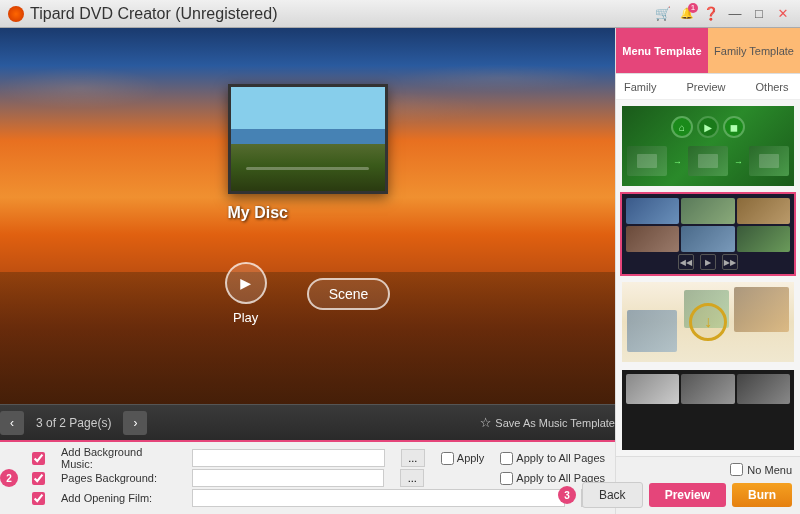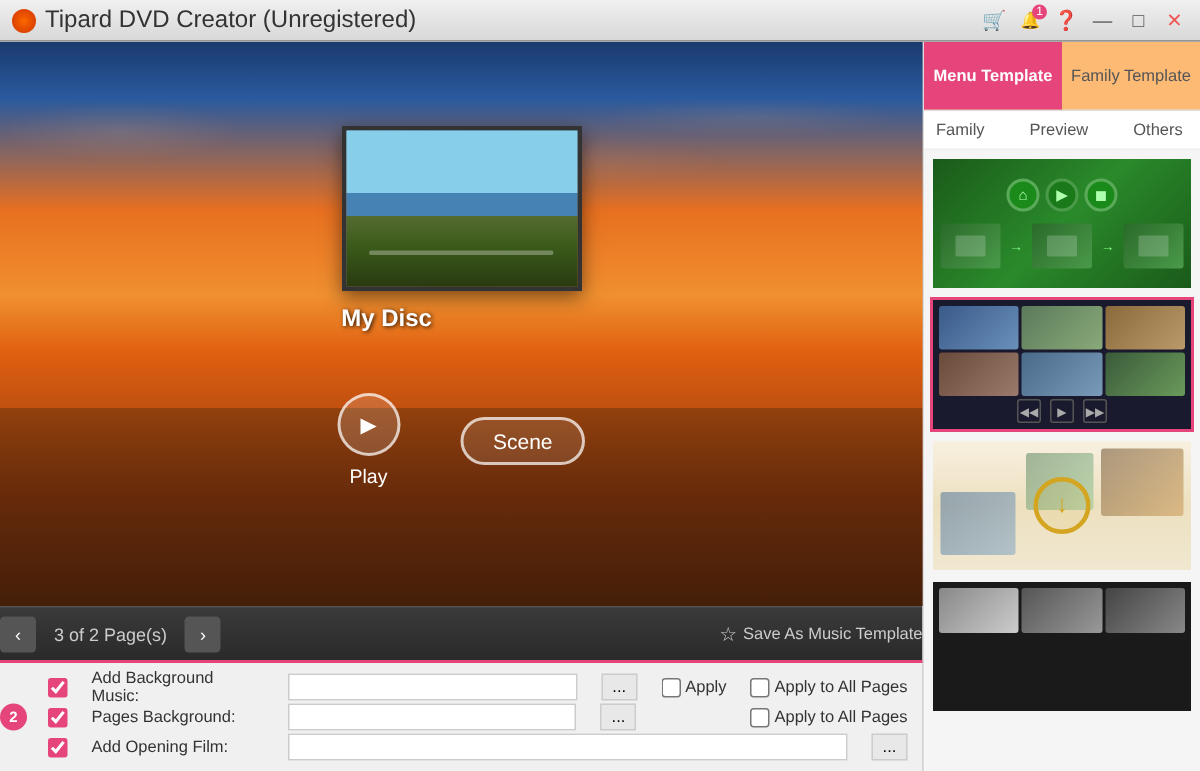--- a/index.html
+++ b/index.html
@@ -592,16 +592,28 @@
       <div class="template-item">
         <div class="template-thumb-4">
           <div class="thumb-photo-gray" style="height:30px;"></div>
           <div class="thumb-photo-gray" style="height:30px;background:linear-gradient(135deg,#555,#999);"></div>
           <div class="thumb-photo-gray" style="height:30px;background:linear-gradient(135deg,#444,#888);"></div>
         </div>
       </div>
 
     </div>
 
+    <div style="background:#f0f0f0; border-top:1px solid #ddd; padding:6px 8px;">
+      <div class="no-menu-check" style="justify-content:flex-end; margin-bottom:6px;">
+        <input type="checkbox" class="option-checkbox" style="">
+        <span>No Menu</span>
+      </div>
+      <div class="bottom-action-row" style="padding:0; position:relative;">
+        <span class="section-num" style="position:relative; flex-shrink:0;">3</span>
+        <button class="btn-back">Back</button>
+        <button class="btn-preview">Preview</button>
+        <button class="btn-burn">Burn</button>
+      </div>
+    </div>
 
   </div>
 
 </div>
 
 </body></html>

